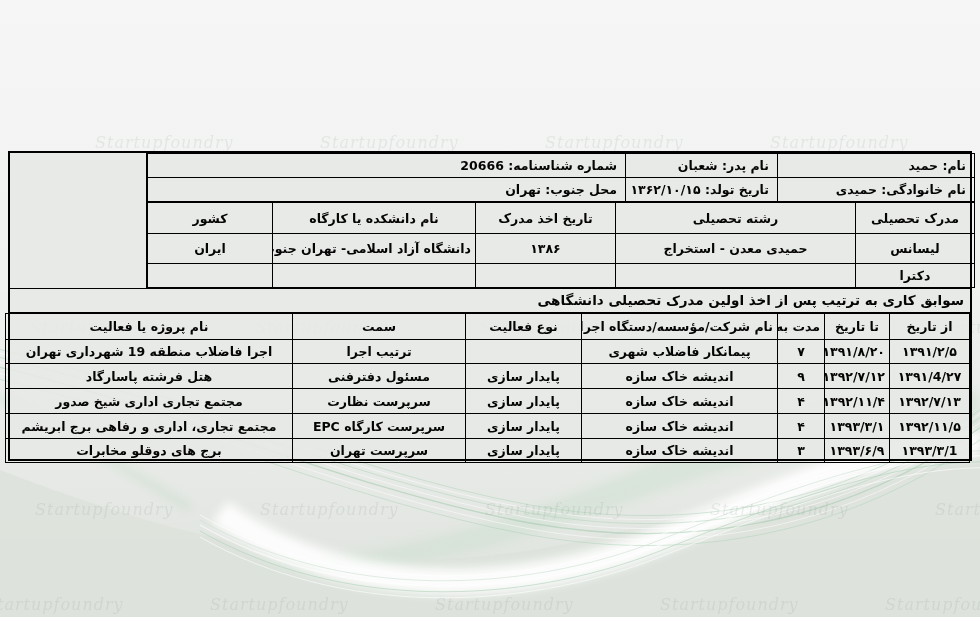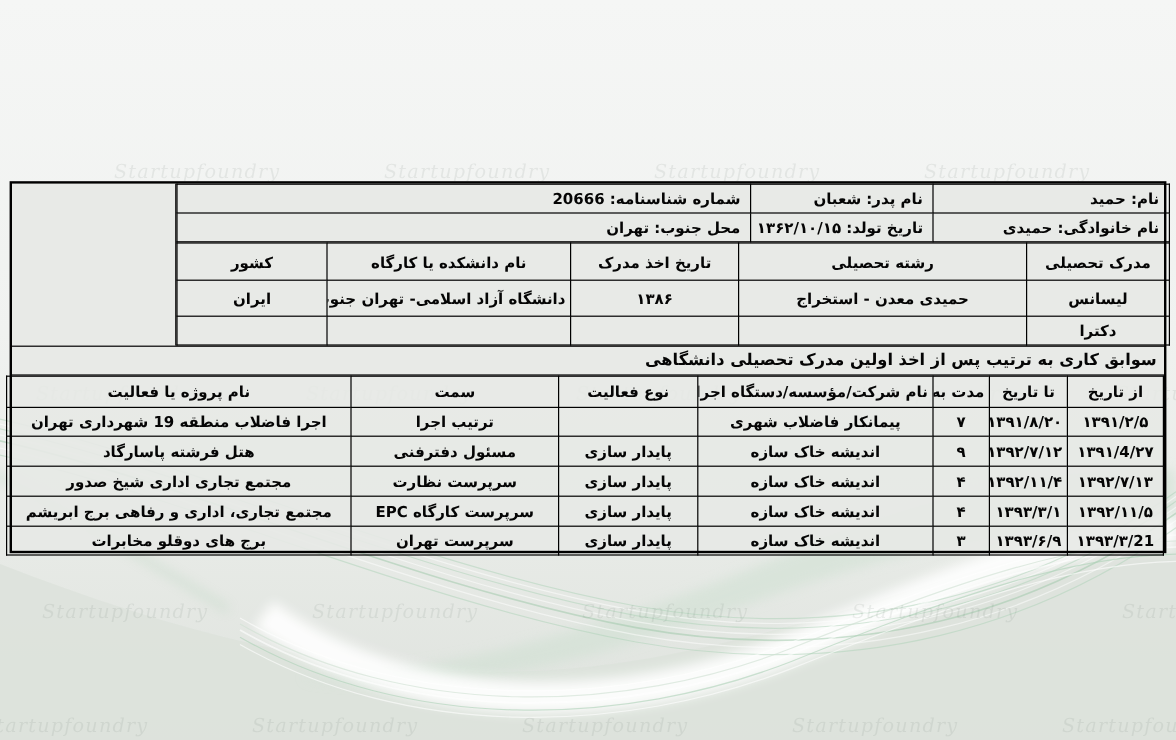--- a/index.html
+++ b/index.html
@@ -198,21 +198,21 @@
       <tr style="height:25px">
         <td class="datecell">۱۳۹۲/۱۱/۵</td>
         <td class="datecell">۱۳۹۳/۳/۱</td>
         <td>۴</td>
         <td>اندیشه خاک سازه</td>
         <td>پایدار سازی</td>
         <td>سرپرست کارگاه EPC</td>
         <td>مجتمع تجاری، اداری و رفاهی برج ابریشم</td>
       </tr>
       <tr style="height:24px">
-        <td class="datecell">۱۳۹۳/۳/21</td>
+        <td class="datecell">۱۳۹۳/۳/1</td>
         <td class="datecell">۱۳۹۳/۶/۹</td>
         <td>۳</td>
         <td>اندیشه خاک سازه</td>
         <td>پایدار سازی</td>
         <td>سرپرست تهران</td>
         <td>برج های دوقلو مخابرات</td>
       </tr>
     </tbody>
       </table>
 

